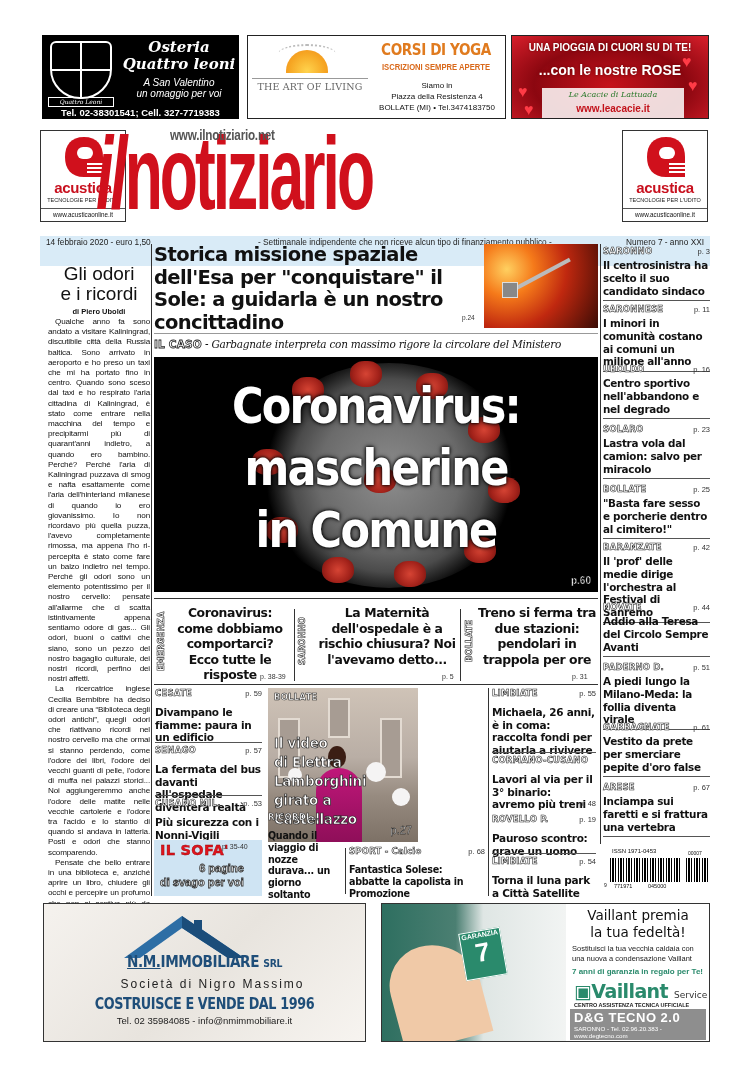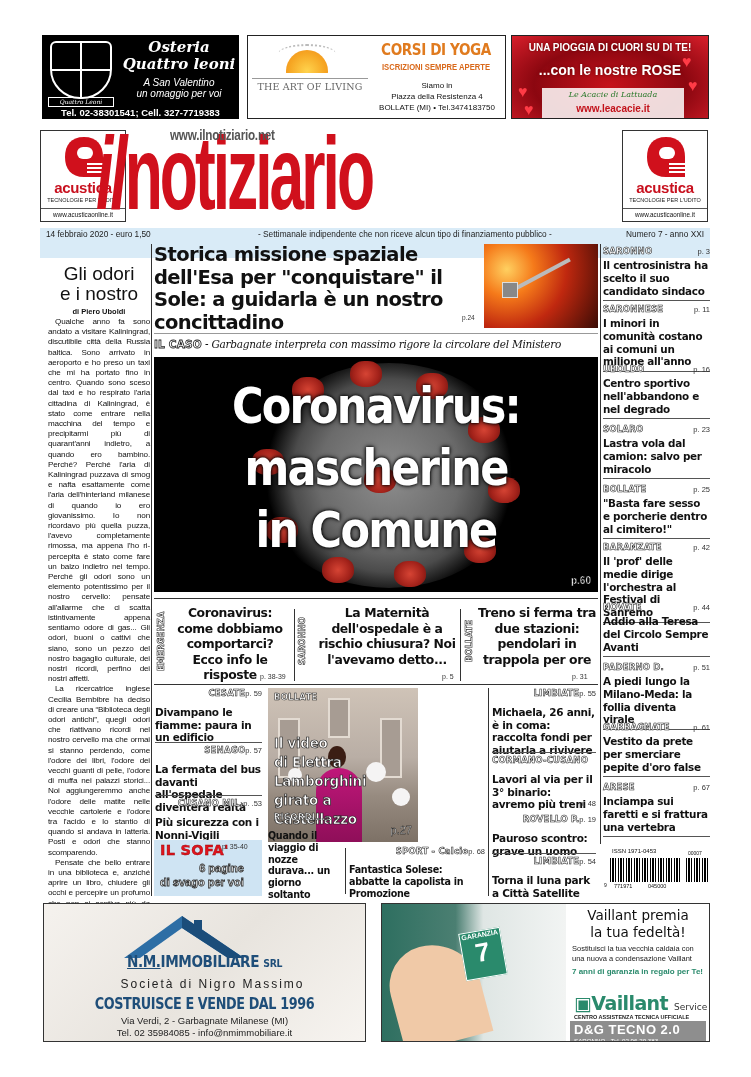--- a/index.html
+++ b/index.html
@@ -39,21 +39,21 @@
   .acu .logo { position: absolute; left: 22px; top: 4px; width: 42px; height: 44px; }
   .acu .name { position: absolute; left: 0; top: 48px; width: 100%; text-align: center; color: #c8101e; font-weight: bold; font-size: 15px; letter-spacing: -0.3px; }
   .acu .tag { position: absolute; left: 0; top: 66px; width: 100%; text-align: center; font-size: 5.5px; color: #222; }
   .acu .url { position: absolute; left: 0; top: 77px; width: 100%; text-align: center; font-size: 6.3px; color: #111; border-top: 1px solid #555; padding-top: 2px; }
 
   .mast { left: 94px; top: 124px; width: 526px; height: 100px; }
   .mast .web { position: absolute; left: 76px; top: 2px; font-family: "Liberation Sans", sans-serif; font-weight: bold; font-size: 15px; color: #555; transform: scaleX(0.78); transform-origin: left; letter-spacing: -0.3px; }
   .mast .word { position: absolute; left: 2px; top: -6px; font-family: "Liberation Sans", sans-serif; font-weight: bold; font-size: 104px; color: #d0101c; letter-spacing: -5px; line-height: 110px; transform: scaleX(0.60); transform-origin: left; white-space: nowrap; font-style: normal; }
   .mast .il { font-style: italic; }
 
-  .dateline { left: 40px; top: 228px; width: 670px; height: 30px; background: #d9ebf7; font-size: 8.3px; color: #222; }
+  .dateline { left: 40px; top: 236px; width: 670px; height: 30px; background: #d9ebf7; font-size: 8.3px; color: #222; }
   .dateline span { position: absolute; top: 1px; }
 
   
   .leftcol { left: 48px; top: 244px; width: 102px; height: 652px; margin-top: 20px; }
   .leftcol .h { text-align: center; font-size: 19px; line-height: 20px; font-weight: normal; color: #111; }
   .leftcol .by { text-align: center; font-weight: bold; font-size: 7.5px; margin: 3px 0 1px 0; }
   .leftcol .body { font-size: 8.1px; line-height: 10.2px; text-align: justify; letter-spacing: -0.15px; color: #111; }
   .leftcol .body p { text-indent: 7px; }
   .vline { background: #333; width: 1px; }
 
@@ -80,21 +80,21 @@
   
   .subrow { left: 154px; top: 603px; width: 444px; height: 80px; }
   .vlabel { position: absolute; top: 0; width: 12px; height: 76px; writing-mode: vertical-rl; transform: rotate(180deg); font-family: "DejaVu Sans", sans-serif; font-weight: bold; font-size: 8.5px; color: #fff; -webkit-text-stroke: 0.6px #333; text-align: center; }
   .sh { position: absolute; top: 2px; text-align: center; font-family: "DejaVu Sans", sans-serif; font-weight: bold; font-size: 12.4px; line-height: 15.5px; letter-spacing: -0.4px; color: #111; }
   .sh-pg { position: absolute; font-size: 7px; color: #333; }
 
   
   .kick { font-family: "DejaVu Sans", sans-serif; font-weight: bold; font-size: 8.5px; color: #fff; -webkit-text-stroke: 0.55px #222; letter-spacing: 0.2px; }
   .pgn { font-size: 7.5px; color: #333; }
   .item { position: absolute; }
-  .item .row { display: flex; justify-content: flex-end; align-items: baseline; }
+  .item .row { display: flex; justify-content: space-between; align-items: baseline; }
   .item .tt { font-family: "DejaVu Sans", sans-serif; font-weight: bold; font-size: 10.5px; line-height: 12.6px; letter-spacing: -0.3px; color: #111; margin-top: 8px; }
 
   .sofa { left: 154px; top: 840px; width: 108px; height: 56px; background: #cfe4f3; }
   .sofa .a { position: absolute; left: 6px; top: 2px; font-family: "DejaVu Sans", sans-serif; font-weight: bold; font-size: 14.5px; color: #e0141e; -webkit-text-stroke: 0.4px #900; letter-spacing: 0.3px; }
   .sofa .p { position: absolute; left: 68px; top: 3px; font-size: 7px; color: #333; }
   .sofa .b { position: absolute; left: 6px; top: 21px; font-family: Liberation Sans, sans-serif; font-weight: bold; font-size: 11px; line-height: 14px; color: #fff; text-align: right; -webkit-text-stroke: 0.8px #333; }
 
   .ballet { left: 268px; top: 688px; width: 150px; height: 154px; overflow: hidden; background: linear-gradient(180deg, #cfc3b7 0%, #b9aea5 45%, #978b80 70%, #7d7166 100%); }
   .ballet .win { position: absolute; width: 22px; height: 60px; background: #a79c93; border: 2px solid #e3dbd2; top: 30px; }
   .ballet .dancer { position: absolute; width: 14px; height: 14px; border-radius: 50%; background: #f5f4f4; }
@@ -126,21 +126,21 @@
 
   .ad-vail { left: 381px; top: 903px; width: 329px; height: 139px; border: 1px solid #333; background: #fff; overflow: hidden; }
   .ad-vail .left { position: absolute; left: 0; top: 0; width: 184px; height: 100%; background: linear-gradient(90deg, #2e6f60 0%, #4b7f72 40%, #dfe6e4 55%, #f2f4f3 100%); }
   .ad-vail .card { position: absolute; left: 80px; top: 26px; width: 42px; height: 48px; background: #2a8a6c; border: 1px solid #fff; transform: rotate(-10deg); color: #fff; font-weight: bold; font-size: 7px; text-align: center; }
   .ad-vail .card .seven { font-size: 26px; line-height: 28px; }
   .ad-vail .hand { position: absolute; left: 10px; top: 40px; width: 90px; height: 100px; background: #f0c9a7; border-radius: 40px 50px 0 0; transform: rotate(-15deg); }
   .ad-vail .r { position: absolute; left: 186px; top: 0; width: 140px; }
   .ad-vail .t1 { text-align: center; font-family: "DejaVu Sans", sans-serif; font-size: 13.5px; line-height: 17px; color: #111; margin-top: 3px; }
   .ad-vail .t2 { font-size: 7.5px; line-height: 10px; color: #222; margin-top: 3px; padding-left: 4px; }
   .ad-vail .t3 { font-weight: bold; font-size: 8px; color: #2a8a6c; padding-left: 4px; margin-top: 3px; }
-  .ad-vail .vlogo { margin-top: 16px; padding-left: 6px; font-family: "DejaVu Sans", sans-serif; font-weight: bold; font-size: 19px; color: #2a8a6c; letter-spacing: -0.6px; }
+  .ad-vail .vlogo { margin-top: 4px; padding-left: 6px; font-family: "DejaVu Sans", sans-serif; font-weight: bold; font-size: 19px; color: #2a8a6c; letter-spacing: -0.6px; }
   .ad-vail .vlogo .svc { font-size: 9px; color: #333; font-weight: normal; letter-spacing: 0; }
   .ad-vail .t4 { font-size: 5.5px; font-weight: bold; padding-left: 6px; color: #222; }
   .ad-vail .dg { margin: 1px 2px 0 2px; background: #8e8e8e; color: #fff; padding: 1px 4px; }
   .ad-vail .dg .a { font-weight: bold; font-size: 13px; letter-spacing: 0.5px; }
   .ad-vail .dg .b { font-size: 6.2px; }
   .ad-vail .t5 { font-size: 4.5px; padding-left: 4px; color: #333; margin-top: 1px; }
 </style>
 </head>
 <body>
 
@@ -216,21 +216,21 @@
 
 <div class="abs dateline">
   <span style="left:6px">14 febbraio 2020 - euro 1,50</span>
   <span style="left:218px">- Settimanale indipendente che non riceve alcun tipo di finanziamento pubblico -</span>
   <span style="right:6px">Numero 7 - anno XXI</span>
 </div>
 
 <div class="abs leftcol">
   <div class="h">
     <div>Gli odori</div>
-    <div>e i nostro</div>
+    <div>e i ricordi</div>
   </div>
   <div class="by">di Piero Uboldi</div>
   <div class="body">
     <p>Qualche anno fa sono andato a visitare Kaliningrad, discutibile città della Russia baltica. Sono arrivato in aeroporto e ho preso un taxi che mi ha portato fino in centro. Quando sono sceso dal taxi e ho respirato l'aria cittadina di Kaliningrad, è stato come entrare nella macchina del tempo e precipitarmi più di quarant'anni indietro, a quando ero bambino. Perché? Perché l'aria di Kaliningrad puzzava di smog e nafta esattamente come l'aria dell'hinterland milanese di quando io ero giovanissimo. Io non ricordavo più quella puzza, l'avevo completamente rimossa, ma appena l'ho ri-percepita è stato come fare un balzo indietro nel tempo. Perché gli odori sono un elemento potentissimo per il nostro cervello: pensate all'allarme che ci scatta istintivamente appena sentiamo odore di gas... Gli odori, buoni o cattivi che siano, sono un pezzo del nostro bagaglio culturale, dei nostri ricordi, perfino dei nostri affetti.</p>
     <p>La ricercatrice inglese Cecilia Bembibre ha deciso di creare una “Biblioteca degli odori antichi”, quegli odori che riattivano ricordi nel nostro cervello ma che ormai si stanno perdendo, come l'odore dei libri, l'odore dei vecchi guanti di pelle, l'odore di muffa nei palazzi storici... Noi aggiungeremmo anche l'odore delle matite nelle vecchie cartolerie e l'odore tra l'acido e lo stantio di quando si andava in latteria. Posti e odori che stanno scomparendo.</p>
     <p>Pensate che bello entrare in una biblioteca e, anziché aprire un libro, chiudere gli occhi e percepire un profumo che non si sentiva più da anni: ci risveglia ricordi e sensazioni che credevamo persi, davvero come entrare in una macchina del tempo.</p>
   </div>
 </div>
 <div class="abs vline" style="left:151px;top:244px;height:652px"></div>
 
@@ -265,21 +265,21 @@
     <div>Coronavirus:</div>
     <div>mascherine</div>
     <div>in Comune</div>
   </div>
   <div class="pg">p.60</div>
 </div>
 <div class="abs hr" style="left:154px;top:598px;width:444px;background:#333"></div>
 
 <div class="abs subrow">
   <div class="vlabel" style="left:2px">EMERGENZA</div>
-  <div class="sh" style="left:16px;width:120px">Coronavirus: come dobbiamo comportarci? Ecco info le risposte</div>
+  <div class="sh" style="left:16px;width:120px">Coronavirus: come dobbiamo comportarci? Ecco tutte le risposte</div>
   <div class="sh-pg" style="left:106px;top:70px">p. 38-39</div>
   <div class="abs vline" style="left:140px;top:6px;height:72px"></div>
 
   <div class="vlabel" style="left:143px">SARONNO</div>
   <div class="sh" style="left:158px;width:150px">La Maternità dell'ospedale è a rischio chiusura? Noi l'avevamo detto...</div>
   <div class="sh-pg" style="left:288px;top:70px">p. 5</div>
   <div class="abs vline" style="left:306px;top:6px;height:72px"></div>
 
   <div class="vlabel" style="left:310px">BOLLATE</div>
   <div class="sh" style="left:322px;width:122px">Treno si ferma tra due stazioni: pendolari in trappola per ore</div>
@@ -483,21 +483,20 @@
 <div class="abs ad-nm">
   <svg class="roof" viewBox="0 0 120 50">
     <polygon points="0,48 58,6 120,48 104,48 58,18 16,48" fill="#2d6ea5"></polygon>
     <polygon points="58,6 120,48 104,48 58,18" fill="#1b4d7a"></polygon>
     <rect x="70" y="10" width="8" height="12" fill="#1b4d7a"></rect>
   </svg>
   <div class="brand"><span class="nm">N.M.</span><span>IMMOBILIARE</span> <span class="srl">SRL</span></div>
   <div class="soc">Società di Nigro Massimo</div>
   <div class="cost">COSTRUISCE E VENDE DAL 1996</div>
   <div class="addr">
-    <div>Via Verdi, 2 - Garbagnate Milanese (MI)</div>
     <div>Tel. 02 35984085 - info@nmimmobiliare.it</div>
   </div>
 </div>
 
 <div class="abs ad-vail">
   <div class="left"></div>
   <div class="hand"></div>
   <div class="card">
     <div>GARANZIA</div>
     <div class="seven">7</div>

